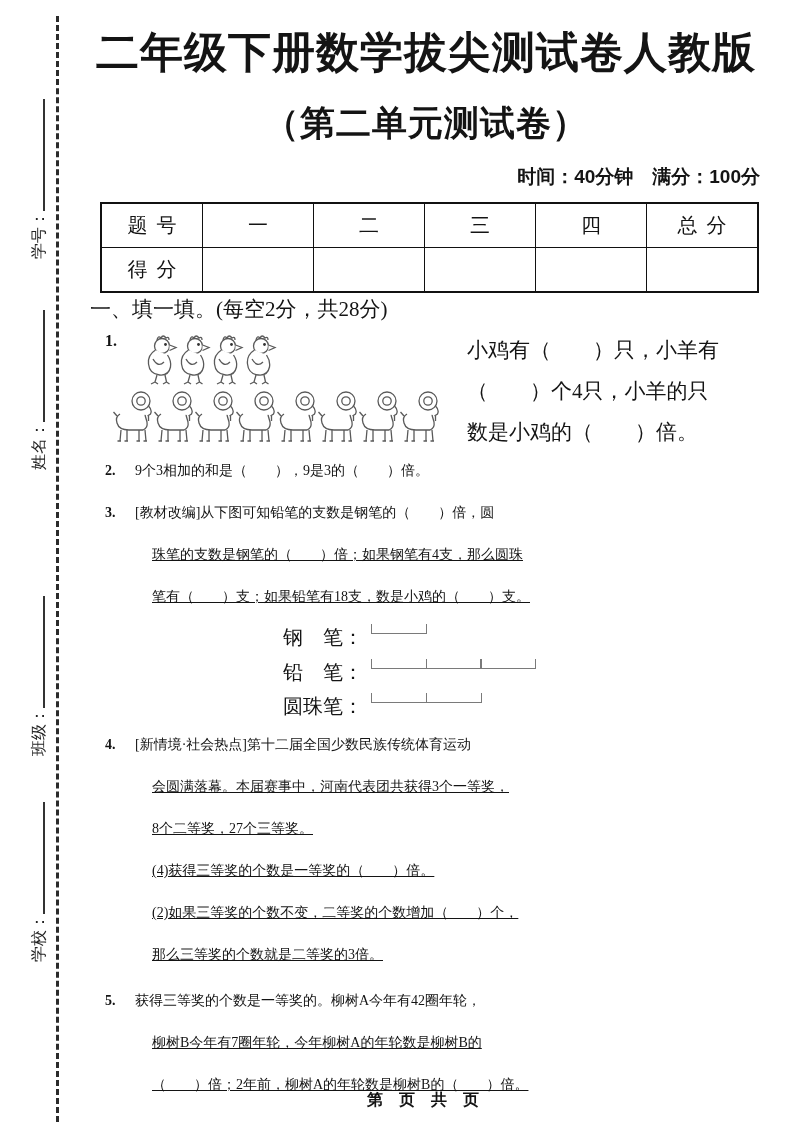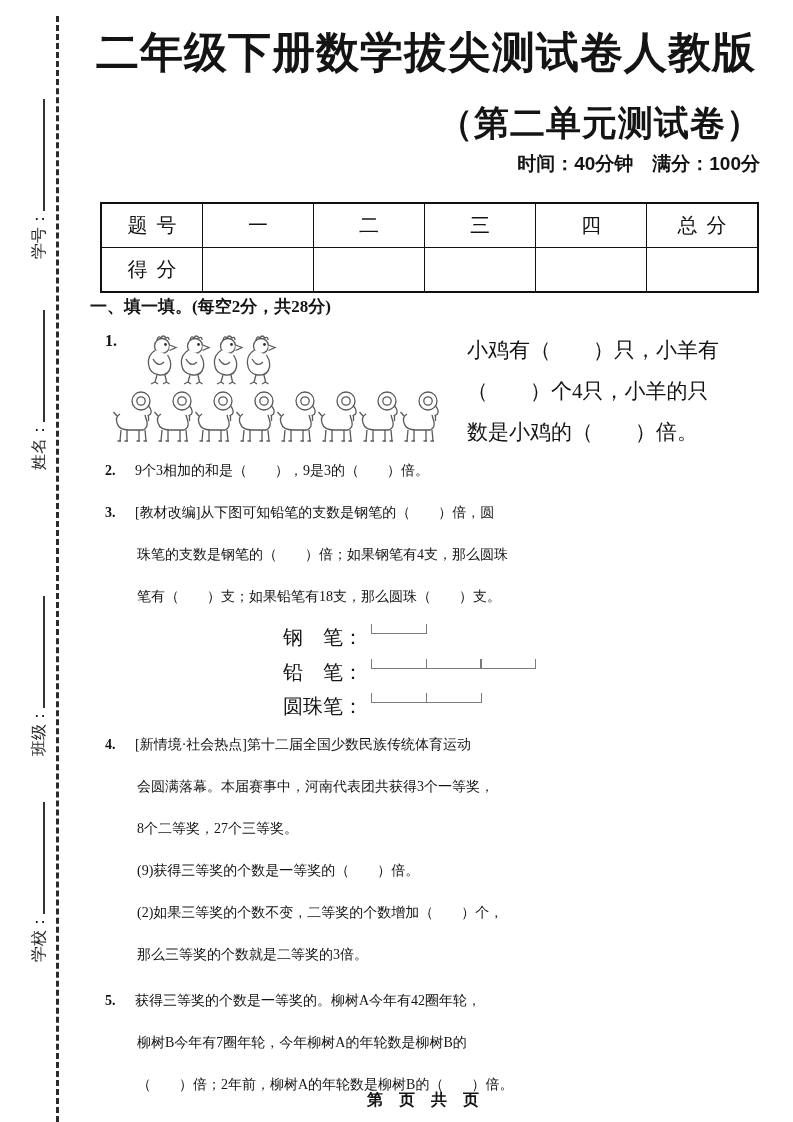--- a/index.html
+++ b/index.html
@@ -8,33 +8,33 @@
   
   .cutline{position:absolute;left:56px;top:16px;height:1106px;width:0;border-left:3px dashed #2b2b2b;}
   .vfield{position:absolute;left:-65px;width:190px;height:36px;transform:rotate(-90deg);
           display:flex;align-items:flex-end;justify-content:flex-start;}
   .vfield-label{font-family:"Liberation Sans", sans-serif;font-size:16px;color:#222;line-height:1;padding-bottom:1px;}
   .vfield-line{display:inline-block;width:112px;height:2px;border-bottom:2px solid #333;margin-bottom:3px;}
   
   .content{position:absolute;left:90px;top:0;width:672px;height:1122px;}
   .title{position:absolute;top:24px;left:0;width:100%;text-align:center;
          font-family:"Liberation Sans", sans-serif;font-weight:900;font-size:43px;letter-spacing:1px;white-space:nowrap;}
-  .subtitle{position:absolute;top:100px;left:0;width:100%;text-align:right;
+  .subtitle{position:absolute;top:100px;left:0;width:100%;text-align:center;
          font-family:"Liberation Sans", sans-serif;font-weight:900;font-size:35px;letter-spacing:1px;}
-  .meta{position:absolute;top:151px;right:2px;font-family:"Liberation Sans", sans-serif;
+  .meta{position:absolute;top:164px;right:2px;font-family:"Liberation Sans", sans-serif;
         font-weight:700;font-size:19px;}
   table.score{position:absolute;top:202px;left:10px;border-collapse:collapse;table-layout:fixed;}
   table.score td{border:1.6px solid #111;height:41px;text-align:center;vertical-align:middle;
         font-size:20px;letter-spacing:0.45em;text-indent:0.45em;}
   table.score{border:2.5px solid #111;}
   td.c0{width:98px;} td.cn{width:108px;}
-  .section{position:absolute;top:295px;left:0;font-weight:700;font-size:17px;}
+  .section{position:absolute;top:295px;left:0;font-weight:400;font-size:21px;}
   .q{position:absolute;left:0;width:672px;line-height:42px;font-size:14px;}
   .qnum{display:inline-block;width:30px;margin-left:15px;font-weight:700;}
-  .cont{margin-left:47px;}
+  .cont{margin-left:62px;text-decoration:underline;}
   .qline{white-space:nowrap;}
   
   .q1{position:absolute;top:330px;left:0;width:672px;height:124px;}
   .q1 .qnum{position:absolute;left:15px;top:2px;margin-left:0;}
   .chick-row{position:absolute;left:55px;top:3px;display:flex;}
   .ram-row{position:absolute;left:22px;top:58px;display:flex;}
   .animal{display:inline-block;}
   .q1-text{position:absolute;left:377px;top:0;line-height:41px;font-size:21px;}
   
   .pen-row{position:absolute;display:flex;height:24px;left:193px;}
@@ -248,21 +248,21 @@
       </div>
     </div>
 
     <div class="q" style="top:450px">
       <div class="qline"><span class="qnum">2.</span><span>9个3相加的和是（　　），9是3的（　　）倍。</span></div>
     </div>
 
     <div class="q" style="top:492px">
       <div class="qline"><span class="qnum">3.</span><span>[教材改编]从下图可知铅笔的支数是钢笔的（　　）倍，圆</span></div>
       <div class="qline cont">珠笔的支数是钢笔的（　　）倍；如果钢笔有4支，那么圆珠</div>
-      <div class="qline cont">笔有（　　）支；如果铅笔有18支，那么圆珠（　　）支。</div>
+      <div class="qline cont">笔有（　　）支；如果铅笔有18支，数是小鸡的（　　）支。</div>
     </div>
 
     <div>
       <div class="pen-row" style="top:624px">
         <span class="pen-label">钢　笔：</span>
         <div class="pen-segs">
           <span class="pen-seg"></span>
         </div>
       </div>
       <div class="pen-row" style="top:659px">
@@ -279,21 +279,21 @@
           <span class="pen-seg"></span>
         <span class="pen-seg"></span>
           </div>
       </div>
     </div>
 
     <div class="q" style="top:724px">
       <div class="qline"><span class="qnum">4.</span><span>[新情境·社会热点]第十二届全国少数民族传统体育运动</span></div>
       <div class="qline cont">会圆满落幕。本届赛事中，河南代表团共获得3个一等奖，</div>
       <div class="qline cont">8个二等奖，27个三等奖。</div>
-      <div class="qline cont">(9)获得三等奖的个数是一等奖的（　　）倍。</div>
+      <div class="qline cont">(4)获得三等奖的个数是一等奖的（　　）倍。</div>
       <div class="qline cont">(2)如果三等奖的个数不变，二等奖的个数增加（　　）个，</div>
       <div class="qline cont">那么三等奖的个数就是二等奖的3倍。</div>
     </div>
 
     <div class="q" style="top:980px">
       <div class="qline"><span class="qnum">5.</span><span>获得三等奖的个数是一等奖的。柳树A今年有42圈年轮，</span></div>
       <div class="qline cont">柳树B今年有7圈年轮，今年柳树A的年轮数是柳树B的</div>
       <div class="qline cont">（　　）倍；2年前，柳树A的年轮数是柳树B的（　　）倍。</div>
     </div>
 

